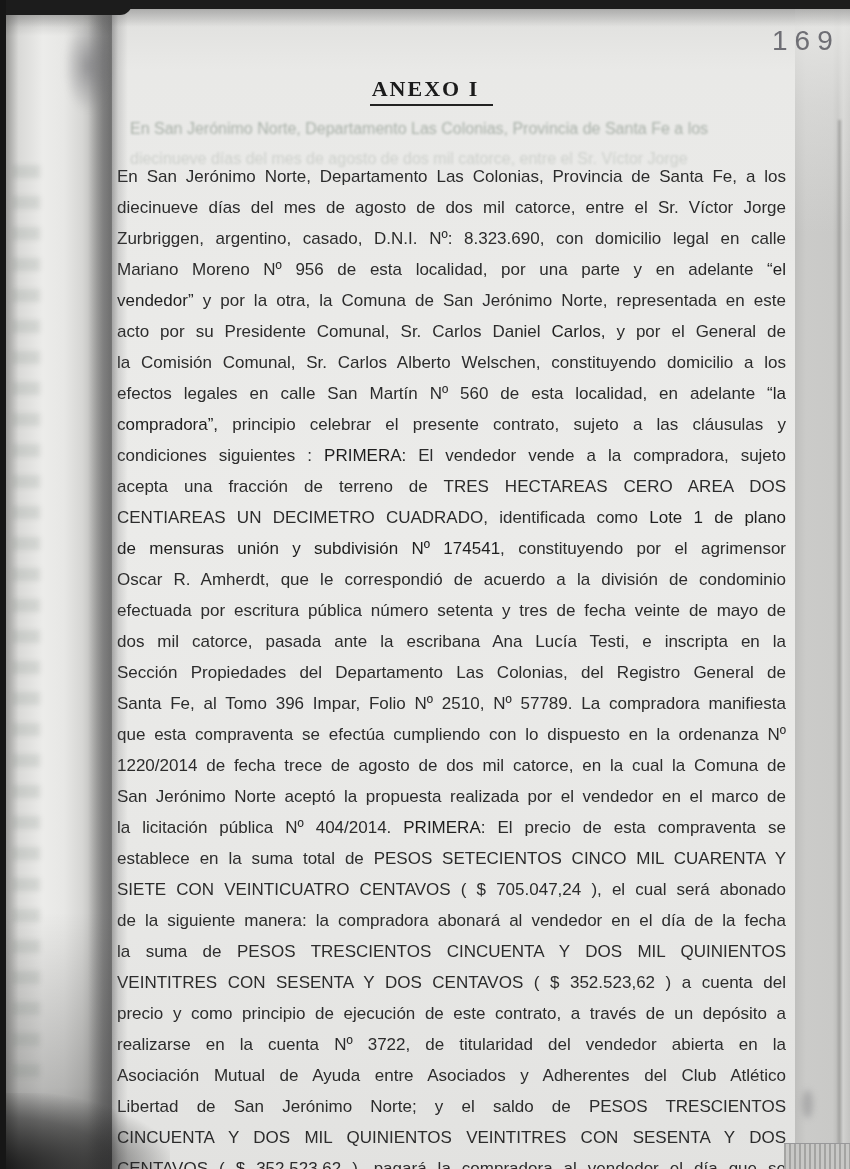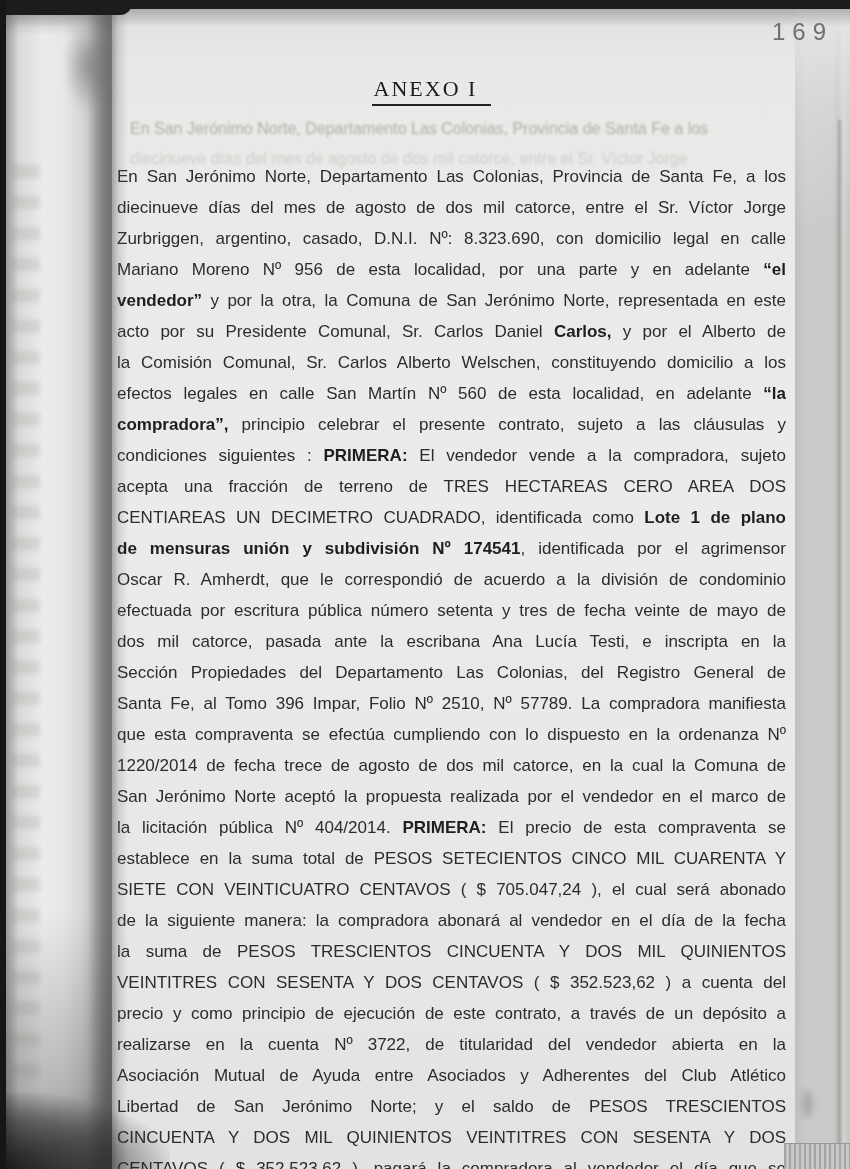--- a/index.html
+++ b/index.html
@@ -49,44 +49,44 @@
   }
   .right-line{position:absolute;left:838px;top:120px;width:3px;height:1049px;background:rgba(138,138,136,.55);filter:blur(.8px);z-index:2;}
   .right-smudge{position:absolute;left:802px;top:1090px;width:11px;height:28px;border-radius:50%;background:rgba(145,145,147,.55);filter:blur(3px);z-index:2;}
   .stack-edges{
     position:absolute;left:784px;top:1143px;width:66px;height:26px;z-index:5;
     border-top:1px solid #98989a;
     background:repeating-linear-gradient(90deg,#a4a4a2 0 2px,#c8c8c6 2px 5px);
   }
   
   .page-number{
-    position:absolute;left:772px;top:18px;z-index:3;
-    font-size:24px;letter-spacing:7px;color:#6e6e74;
+    position:absolute;left:772px;top:25px;z-index:3;
+    font-size:28px;letter-spacing:7px;color:#6e6e74;
   }
   .title-row{position:absolute;left:117px;top:76px;width:669px;text-align:center;z-index:3;}
   .title{
     display:inline-block;transform:translateX(-20px);
     font-family:"Liberation Serif","DejaVu Serif",serif;
-    font-weight:400;font-size:22px;letter-spacing:2px;color:#1b1b1b;
+    font-weight:700;font-size:22px;letter-spacing:2px;color:#1b1b1b;
     border-bottom:2.5px solid #222;padding:0 14px 2px 2px;
   }
   .ghost{
     position:absolute;left:130px;width:645px;z-index:2;
     font-size:16px;filter:blur(1.1px);white-space:nowrap;overflow:hidden;
   }
   .ghost-1{top:120px;color:rgba(108,124,110,.5);}
   .ghost-2{top:150px;color:rgba(108,124,110,.22);}
   .body{position:absolute;left:117px;top:161px;width:669px;z-index:3;color:#2c2c2c;}
   .doc-line{
     height:31px;line-height:31px;font-size:17px;
     text-align:justify;text-align-last:justify;
     overflow:hidden;
   }
   .doc-line::after{content:"";display:inline-block;width:100%;height:0;}
-  .doc-line .b{font-weight:700;color:#1e1e1e;}
+  .doc-line .b{font-weight:400;color:#1e1e1e;}
 </style>
 </head>
 <body>
 
 <div id="scan">
 
   <div class="curl"></div>
   <div class="curl-bleed"></div>
 
   <div class="right-band"></div>
@@ -99,28 +99,28 @@
   <div class="page-number">169</div>
   <div class="title-row">
     <span class="title">ANEXO I</span>
   </div>
   <div class="body">
       <div class="doc-line"><span>En San Jerónimo Norte, Departamento Las Colonias, Provincia de Santa Fe, a los</span></div>
       <div class="doc-line"><span>diecinueve días del mes de agosto de dos mil catorce, entre el Sr. Víctor Jorge</span></div>
       <div class="doc-line"><span>Zurbriggen, argentino, casado, D.N.I. Nº: 8.323.690, con domicilio legal en calle</span></div>
       <div class="doc-line"><span>Mariano Moreno Nº 956 de esta localidad, por una parte y en adelante </span><span class="b">“el</span></div>
       <div class="doc-line"><span class="b">vendedor”</span><span> y por la otra, la Comuna de San Jerónimo Norte, representada en este</span></div>
-      <div class="doc-line"><span>acto por su Presidente Comunal, Sr. Carlos Daniel </span><span class="b">Carlos,</span><span> y por el Alberto de</span></div>
+      <div class="doc-line"><span>acto por su Presidente Comunal, Sr. Carlos Daniel </span><span class="b">Carlos,</span><span> y por el General de</span></div>
       <div class="doc-line"><span>la Comisión Comunal, Sr. Carlos Alberto Welschen, constituyendo domicilio a los</span></div>
       <div class="doc-line"><span>efectos legales en calle San Martín Nº 560 de esta localidad, en adelante </span><span class="b">“la</span></div>
       <div class="doc-line"><span class="b">compradora”,</span><span> principio celebrar el presente contrato, sujeto a las cláusulas y</span></div>
       <div class="doc-line"><span>condiciones siguientes : </span><span class="b">PRIMERA:</span><span> El vendedor vende a la compradora, sujeto</span></div>
       <div class="doc-line"><span>acepta una fracción de terreno de TRES HECTAREAS CERO AREA DOS</span></div>
       <div class="doc-line"><span>CENTIAREAS UN DECIMETRO CUADRADO, identificada como </span><span class="b">Lote 1 de plano</span></div>
-      <div class="doc-line"><span class="b">de mensuras unión y subdivisión Nº 174541</span><span>, identificada por el agrimensor</span></div>
+      <div class="doc-line"><span class="b">de mensuras unión y subdivisión Nº 174541</span><span>, constituyendo por el agrimensor</span></div>
       <div class="doc-line"><span>Oscar R. Amherdt, que le correspondió de acuerdo a la división de condominio</span></div>
       <div class="doc-line"><span>efectuada por escritura pública número setenta y tres de fecha veinte de mayo de</span></div>
       <div class="doc-line"><span>dos mil catorce, pasada ante la escribana Ana Lucía Testi, e inscripta en la</span></div>
       <div class="doc-line"><span>Sección Propiedades del Departamento Las Colonias, del Registro General de</span></div>
       <div class="doc-line"><span>Santa Fe, al Tomo 396 Impar, Folio Nº 2510, Nº 57789. La compradora manifiesta</span></div>
       <div class="doc-line"><span>que esta compraventa se efectúa cumpliendo con lo dispuesto en la ordenanza Nº</span></div>
       <div class="doc-line"><span>1220/2014 de fecha trece de agosto de dos mil catorce, en la cual la Comuna de</span></div>
       <div class="doc-line"><span>San Jerónimo Norte aceptó la propuesta realizada por el vendedor en el marco de</span></div>
       <div class="doc-line"><span>la licitación pública Nº 404/2014. </span><span class="b">PRIMERA:</span><span> El precio de esta compraventa se</span></div>
       <div class="doc-line"><span>establece en la suma total de PESOS SETECIENTOS CINCO MIL CUARENTA Y</span></div>

